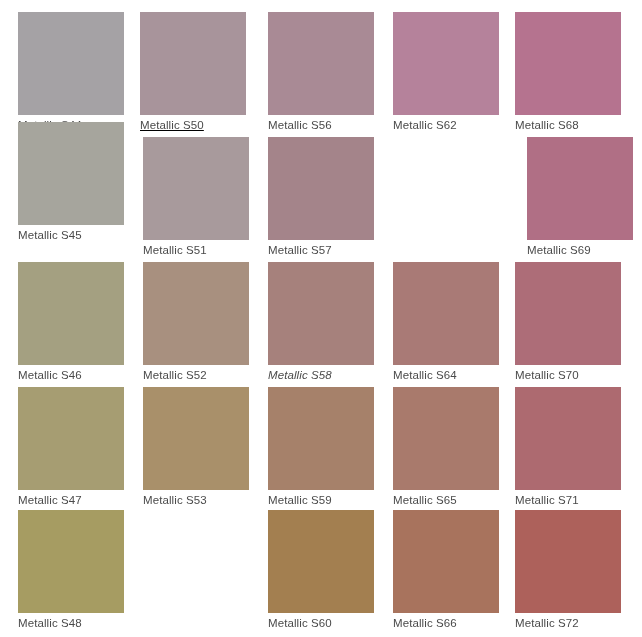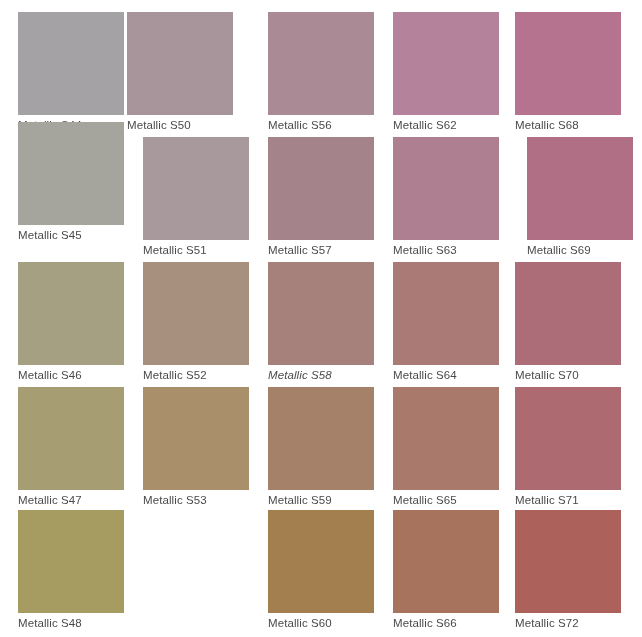--- a/index.html
+++ b/index.html
@@ -42,21 +42,21 @@
   }
 </style>
 </head>
 <body>
 
 <div id="palette-grid" style="background: rgb(255, 255, 255);">
     <div class="swatch-cell" style="left: 18px; top: 12px;">
       <div class="swatch-chip" title="#a5a2a5" style="width: 106px; height: 103px; background: rgb(165, 162, 165);"></div>
       <span class="swatch-label" style="color: rgb(74, 74, 74);">Metallic S44</span>
     </div>
-    <div class="swatch-cell" style="left: 127px; top: 12px;">
+    <div class="swatch-cell" style="left: 140px; top: 12px; text-decoration: underline;">
       <div class="swatch-chip" title="#a8949b" style="width: 106px; height: 103px; background: rgb(168, 148, 155);"></div>
       <span class="swatch-label" style="color: rgb(74, 74, 74);">Metallic S50</span>
     </div>
     <div class="swatch-cell" style="left: 268px; top: 12px;">
       <div class="swatch-chip" title="#a98a95" style="width: 106px; height: 103px; background: rgb(169, 138, 149);"></div>
       <span class="swatch-label" style="color: rgb(74, 74, 74);">Metallic S56</span>
     </div>
     <div class="swatch-cell" style="left: 393px; top: 12px;">
       <div class="swatch-chip" title="#b5829b" style="width: 106px; height: 103px; background: rgb(181, 130, 155);"></div>
       <span class="swatch-label" style="color: rgb(74, 74, 74);">Metallic S62</span>
@@ -69,24 +69,20 @@
       <div class="swatch-chip" title="#a6a59d" style="width: 106px; height: 103px; background: rgb(166, 165, 157);"></div>
       <span class="swatch-label" style="color: rgb(74, 74, 74);">Metallic S45</span>
     </div>
     <div class="swatch-cell" style="left: 143px; top: 137px;">
       <div class="swatch-chip" title="#a89a9c" style="width: 106px; height: 103px; background: rgb(168, 154, 156);"></div>
       <span class="swatch-label" style="color: rgb(74, 74, 74);">Metallic S51</span>
     </div>
     <div class="swatch-cell" style="left: 268px; top: 137px;">
       <div class="swatch-chip" title="#a4848a" style="width: 106px; height: 103px; background: rgb(164, 132, 138);"></div>
       <span class="swatch-label" style="color: rgb(74, 74, 74);">Metallic S57</span>
-    </div>
-    <div class="swatch-cell" style="left: 393px; top: 137px;">
-      <div class="swatch-chip" title="#ae7f90" style="width: 106px; height: 103px; background: rgb(174, 127, 144);"></div>
-      <span class="swatch-label" style="color: rgb(74, 74, 74);">Metallic S63</span>
     </div>
     <div class="swatch-cell" style="left: 515px; top: 137px; padding-left: 12px;">
       <div class="swatch-chip" title="#b06f85" style="width: 106px; height: 103px; background: rgb(176, 111, 133);"></div>
       <span class="swatch-label" style="color: rgb(74, 74, 74);">Metallic S69</span>
     </div>
     <div class="swatch-cell" style="left: 18px; top: 262px;">
       <div class="swatch-chip" title="#a4a081" style="width: 106px; height: 103px; background: rgb(164, 160, 129);"></div>
       <span class="swatch-label" style="color: rgb(74, 74, 74);">Metallic S46</span>
     </div>
     <div class="swatch-cell" style="left: 143px; top: 262px;">

